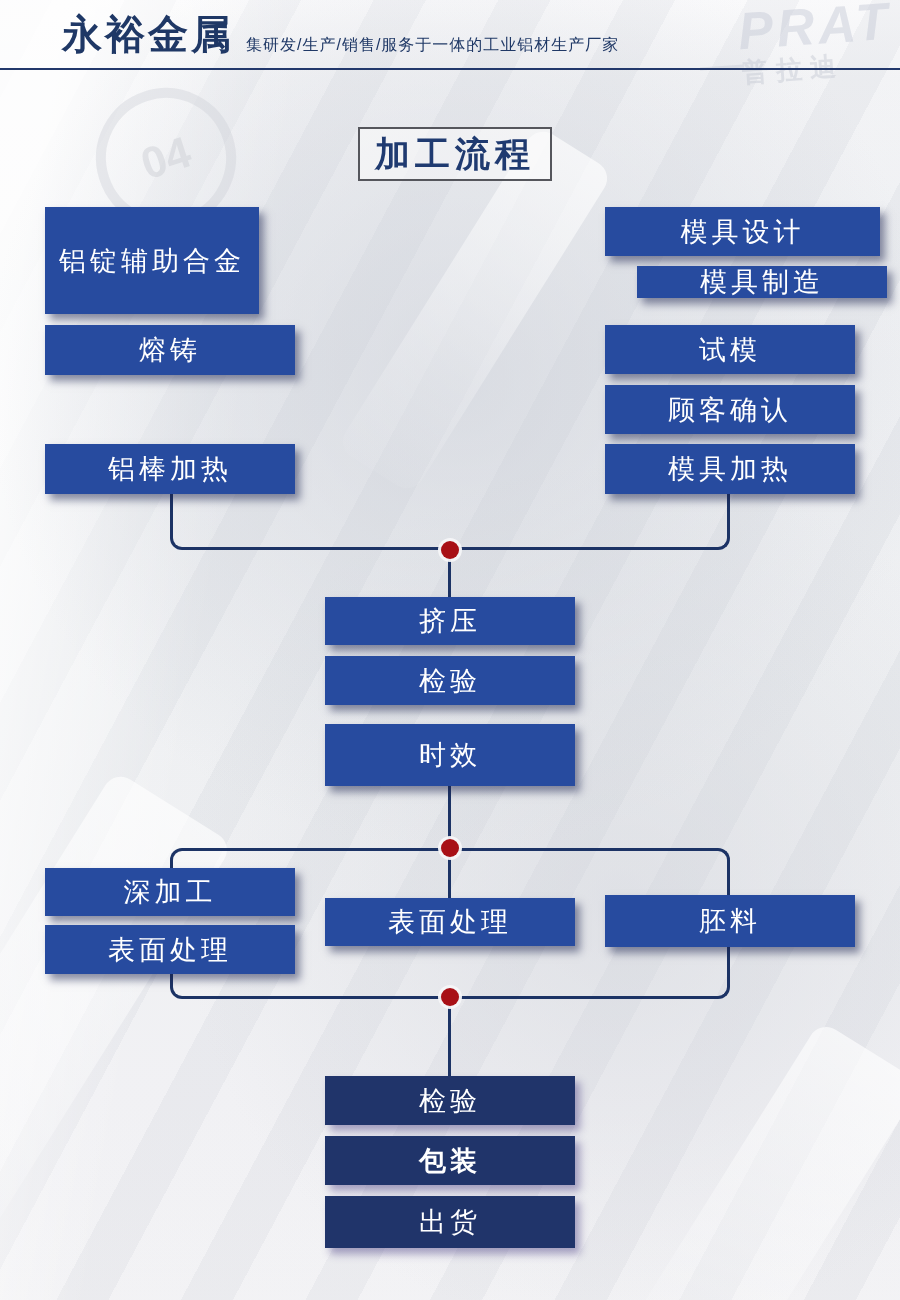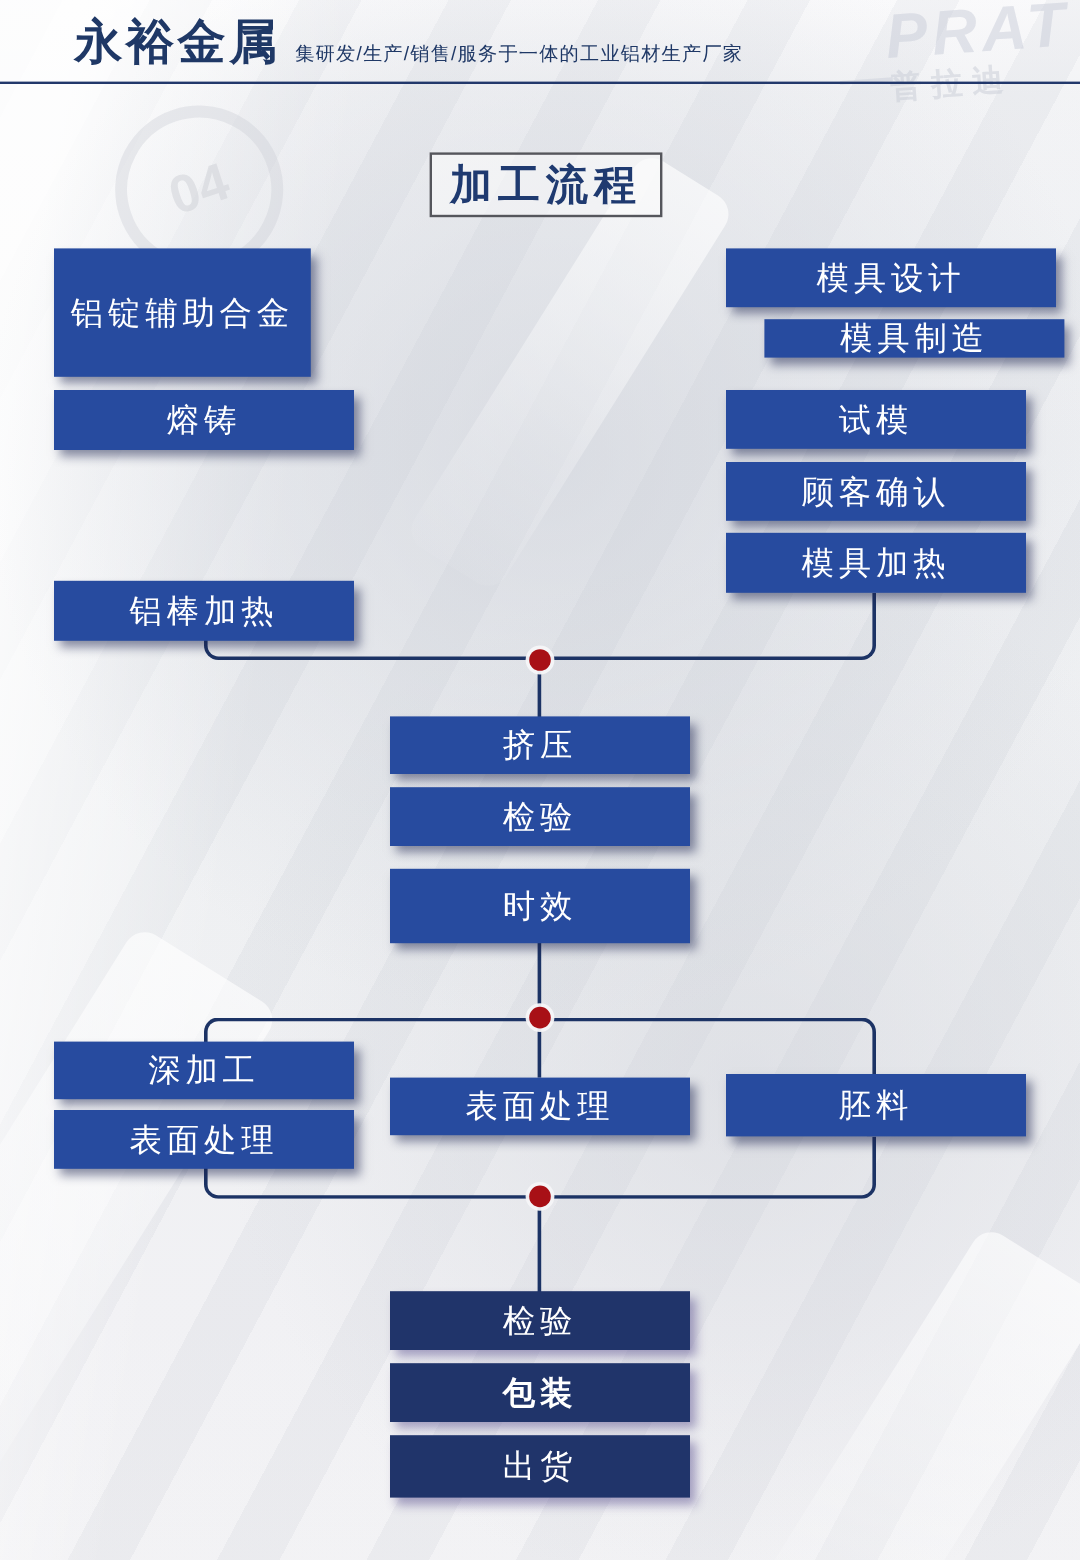--- a/index.html
+++ b/index.html
@@ -80,21 +80,21 @@
 
   <div class="conn u-shape" style="left:170px;top:947px;width:560px;height:52px;"></div>
   <div class="stem" style="left:448px;top:997px;height:81px;"></div>
 
   <div class="dot" style="left:441px;top:541px;"></div>
   <div class="dot" style="left:441px;top:839px;"></div>
   <div class="dot" style="left:441px;top:988px;"></div>
 
   <div class="fbox" style="left:45px;top:207px;width:214px;height:107px;">铝锭辅助合金</div>
   <div class="fbox" style="left:45px;top:325px;width:250px;height:50px;">熔铸</div>
-  <div class="fbox" style="left:45px;top:444px;width:250px;height:50px;margin-top:40px;">铝棒加热</div>
+  <div class="fbox" style="left:45px;top:444px;width:250px;height:50px;">铝棒加热</div>
 
   <div class="fbox" style="left:605px;top:207px;width:275px;height:49px;">模具设计</div>
   <div class="fbox" style="left:605px;top:266px;width:250px;height:32px;margin-left:32px;">模具制造</div>
   <div class="fbox" style="left:605px;top:325px;width:250px;height:49px;">试模</div>
   <div class="fbox" style="left:605px;top:385px;width:250px;height:49px;">顾客确认</div>
   <div class="fbox" style="left:605px;top:444px;width:250px;height:50px;">模具加热</div>
 
   <div class="fbox" style="left:325px;top:597px;width:250px;height:48px;">挤压</div>
   <div class="fbox" style="left:325px;top:656px;width:250px;height:49px;">检验</div>
   <div class="fbox" style="left:325px;top:724px;width:250px;height:62px;">时效</div>

